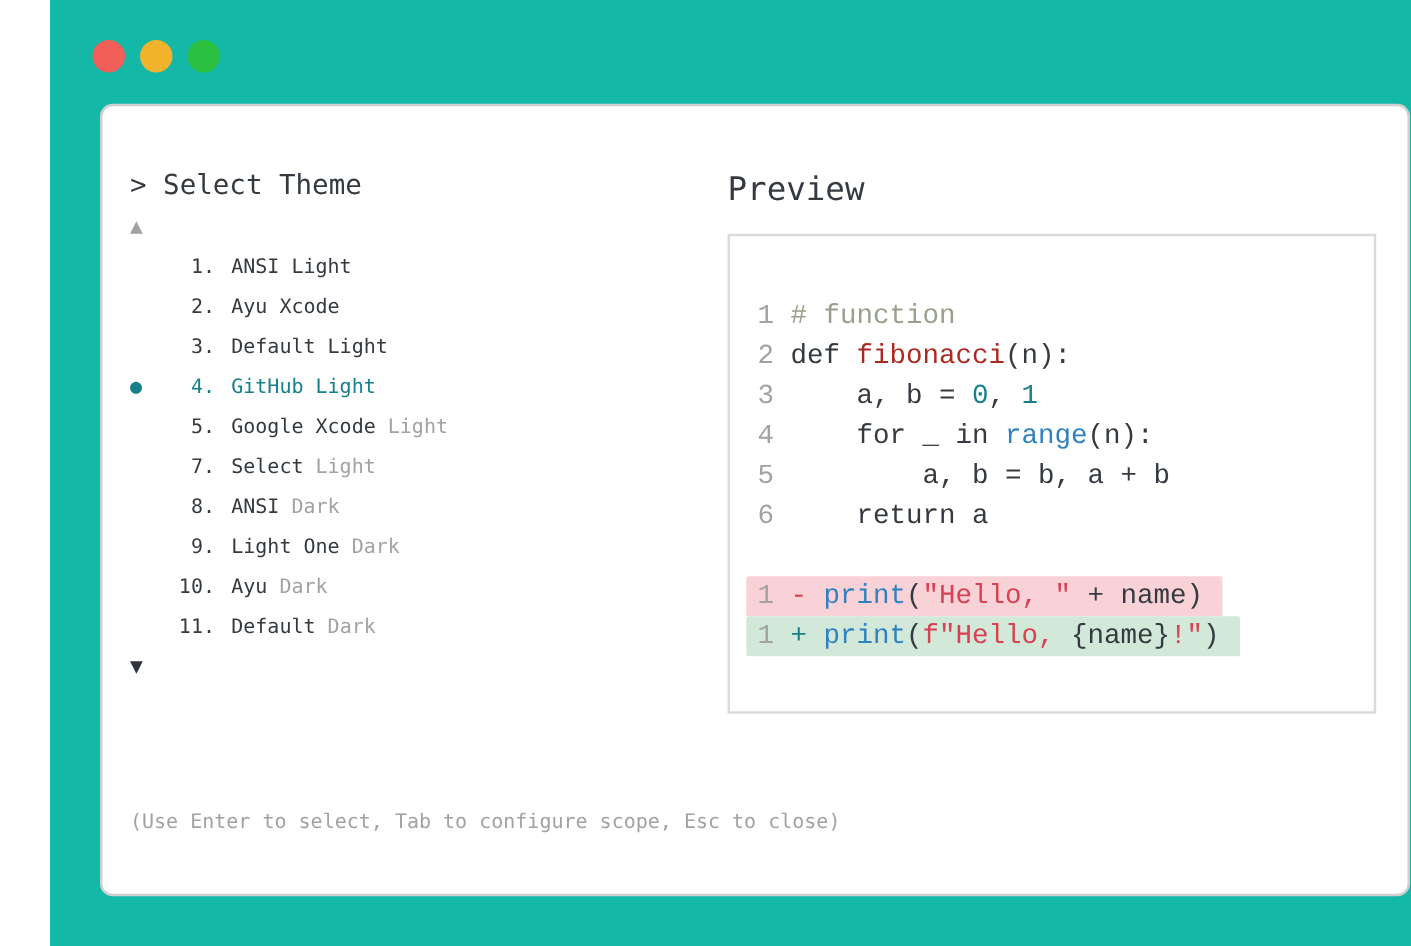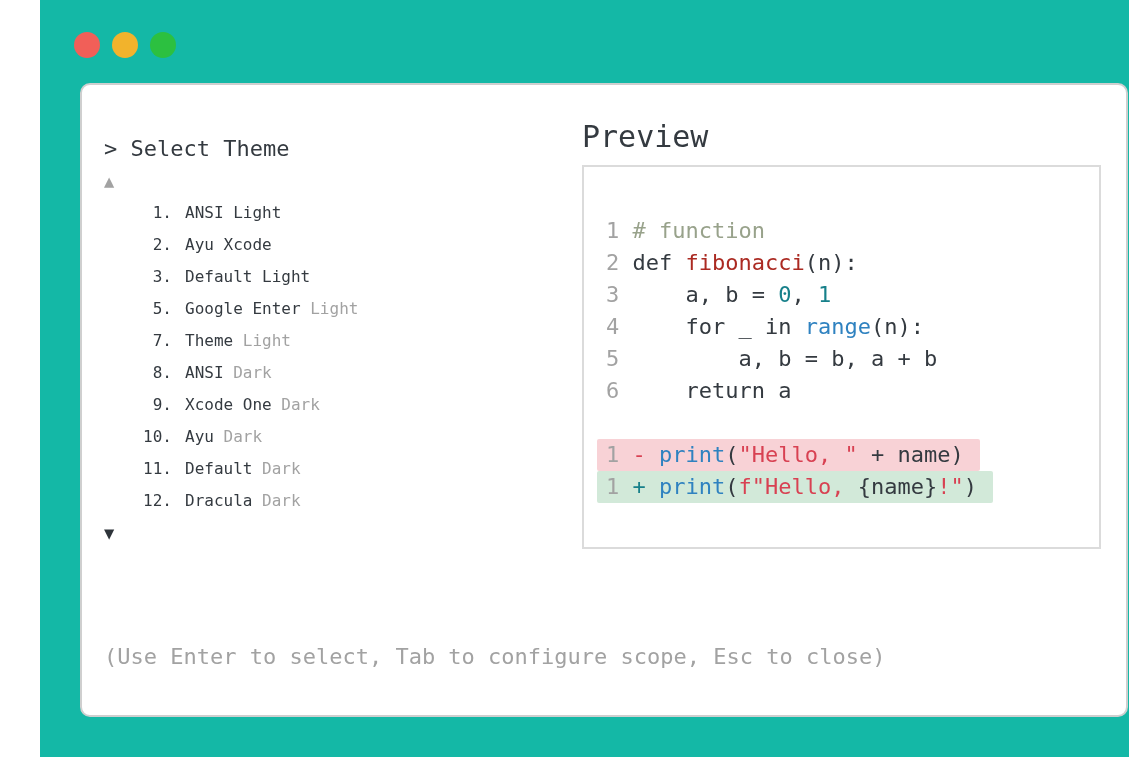--- a/index.html
+++ b/index.html
@@ -40,41 +40,41 @@
   .row.arrow{font-size:17px;}
   .row.arrow.up{color:var(--gray);}
   .row.arrow.down{color:#2e343a;}
   .trow{height:32px;line-height:32px;font-size:16px;white-space:pre;color:var(--ink);cursor:pointer;}
   .trow .marker{display:inline-block;width:28px;color:var(--teal);}
   .trow .num{display:inline-block;width:40px;text-align:right;}
   .trow .lbl{margin-left:13px;}
   .trow .dim{color:var(--gray);text-align:right;}
   .trow.sel{color:var(--teal);}
 
-  .preview-label{position:absolute;left:500px;top:36px;height:32px;line-height:32px;font-size:30px;color:var(--ink);}
+  .preview-label{position:absolute;left:500px;top:51px;height:32px;line-height:32px;font-size:26px;color:var(--ink);}
   .preview-box{
-    position:absolute;left:500px;top:80px;width:519px;height:384px;
+    position:absolute;left:500px;top:102px;width:519px;height:384px;
     border:2px solid var(--box-border);box-sizing:border-box;background:#fff;
-    padding:48px 0 0 22px;overflow:hidden;
+    padding:48px 0 0 22px;overflow:hidden;font-family:Liberation Mono, monospace;
   }
   .cline{height:32px;line-height:32px;font-size:22px;white-space:pre;color:var(--ink);}
   .hl{display:inline-block;height:32px;line-height:32px;margin-left:-9px;padding:0 16px 0 9px;border-radius:2px;}
   .hl-del{background:var(--del-bg);}
   .hl-add{background:var(--add-bg);}
   .c-ln{color:var(--gray);}
   .c-base{color:var(--ink);}
   .c-cmt{color:var(--comment);}
   .c-def{color:var(--brick);}
   .c-num{color:var(--teal);}
   .c-call{color:var(--blue);}
   .c-str{color:var(--crimson);}
   .c-minus{color:var(--crimson);}
   .c-plus{color:var(--teal);}
 
-  .footer{position:absolute;left:22px;top:556px;height:32px;line-height:32px;font-size:22px;color:var(--gray);white-space:pre;}
+  .footer{position:absolute;left:22px;top:556px;height:32px;line-height:32px;font-size:16px;color:var(--gray);white-space:pre;}
 </style>
 </head>
 <body>
 
 <div class="window">
 
   <div class="traffic">
     <span class="dot red"></span>
     <span class="dot yellow"></span>
     <span class="dot green"></span>
@@ -82,27 +82,27 @@
 
   <div class="panel">
 
     <div class="list-col">
       <div class="row header">&gt; Select Theme</div>
       <div class="row arrow up">▲</div>
       <div id="theme-list">
           <div class="trow"><span class="marker"></span><span class="num">1.</span><span class="lbl">ANSI Light</span></div>
           <div class="trow"><span class="marker"></span><span class="num">2.</span><span class="lbl">Ayu Xcode</span></div>
           <div class="trow"><span class="marker"></span><span class="num">3.</span><span class="lbl">Default Light</span></div>
-          <div class="trow"><span class="marker"></span><span class="num">5.</span><span class="lbl">Google Enter</span><span class="dim"> Light</span></div>
-          <div class="trow"><span class="marker"></span><span class="num">7.</span><span class="lbl">Theme</span><span class="dim"> Light</span></div>
+          <div class="trow sel"><span class="marker">●</span><span class="num">4.</span><span class="lbl">GitHub Light</span></div>
+          <div class="trow"><span class="marker"></span><span class="num">5.</span><span class="lbl">Google Xcode</span><span class="dim"> Light</span></div>
+          <div class="trow"><span class="marker"></span><span class="num">7.</span><span class="lbl">Select</span><span class="dim"> Light</span></div>
           <div class="trow"><span class="marker"></span><span class="num">8.</span><span class="lbl">ANSI</span><span class="dim"> Dark</span></div>
-          <div class="trow"><span class="marker"></span><span class="num">9.</span><span class="lbl">Xcode One</span><span class="dim"> Dark</span></div>
+          <div class="trow"><span class="marker"></span><span class="num">9.</span><span class="lbl">Light One</span><span class="dim"> Dark</span></div>
           <div class="trow"><span class="marker"></span><span class="num">10.</span><span class="lbl">Ayu</span><span class="dim"> Dark</span></div>
           <div class="trow"><span class="marker"></span><span class="num">11.</span><span class="lbl">Default</span><span class="dim"> Dark</span></div>
-          <div class="trow"><span class="marker"></span><span class="num">12.</span><span class="lbl">Dracula</span><span class="dim"> Dark</span></div>
         </div>
       <div class="row arrow down">▼</div>
     </div>
 
     <div class="preview-label">Preview</div>
 
     <div class="preview-box">
       <div id="code">
           <div class="cline"><span class="c-ln">1</span><span class="c-base"> </span><span class="c-cmt"># function</span></div>
           <div class="cline"><span class="c-ln">2</span><span class="c-base"> def </span><span class="c-def">fibonacci</span><span class="c-base">(n):</span></div>

